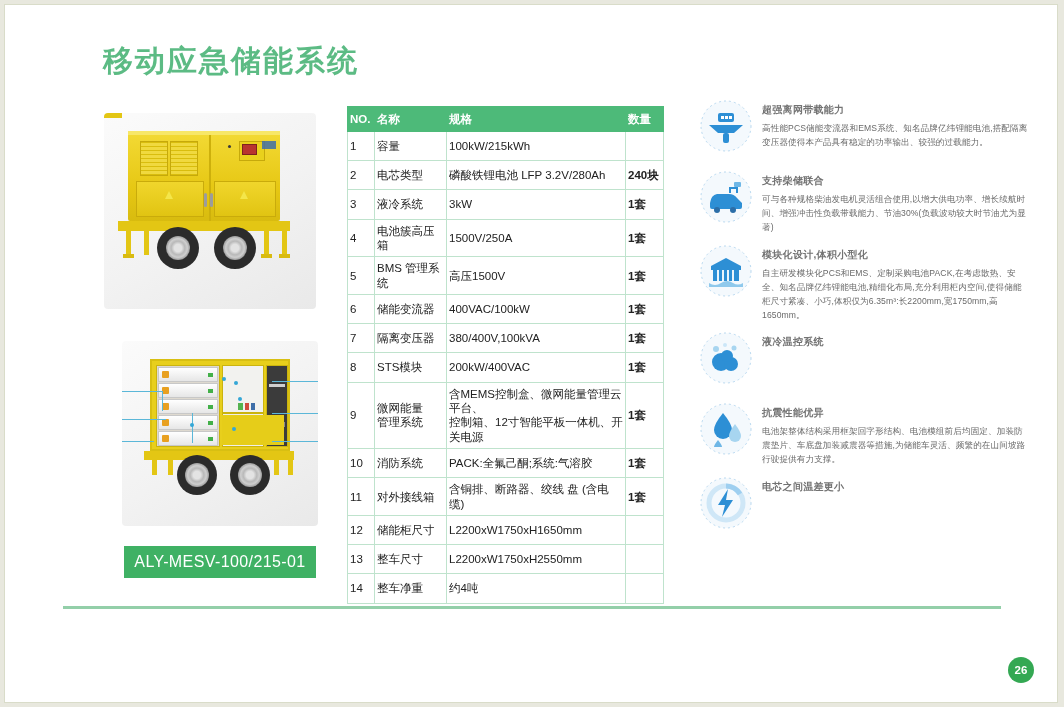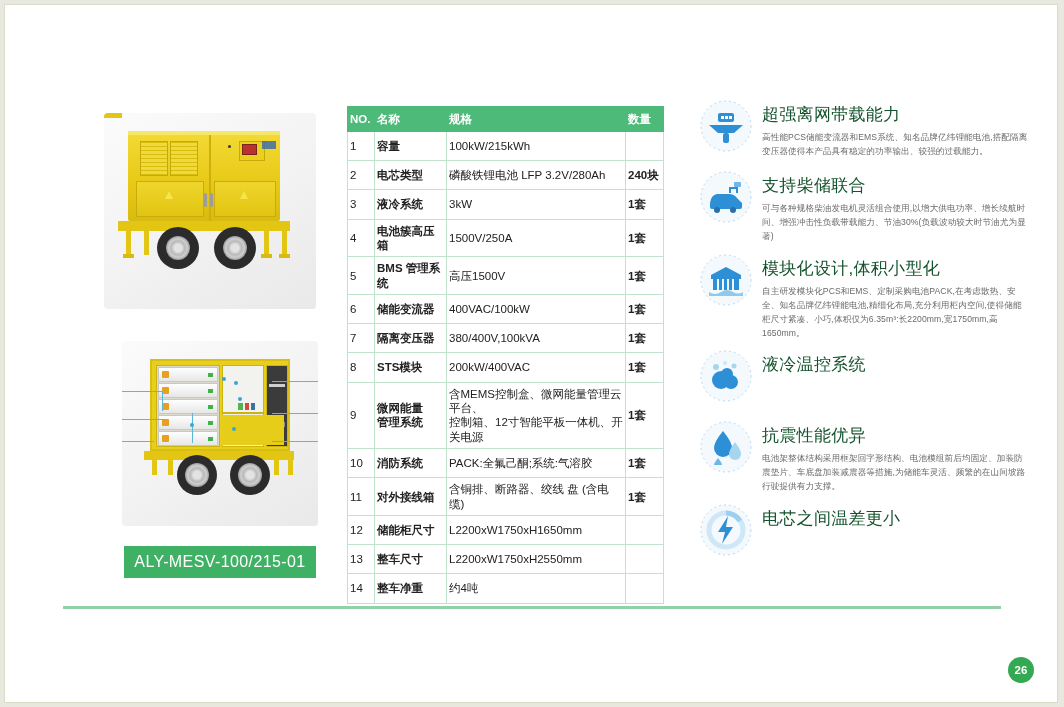--- a/index.html
+++ b/index.html
@@ -60,42 +60,42 @@
     height:25px;
     border-color:#4dba79;
     font-size:11.5px;
   }
   .spec-table tbody td{height:29.2px;}
   .spec-table tbody tr.tall td{height:45px;margin-top:8px;}
   .col-no{width:27px;}
   .col-name{width:72px;}
   .col-spec{width:179px;}
   .col-qty{width:38px;}
-  .cell-name{font-weight:bold;}
+  .cell-name{font-weight:normal;}
   .cell-qty{font-weight:bold;}
   .two-line{line-height:1.45;}
   
   .features{
     position:absolute;left:694px;top:94px;width:330px;
   }
   .feature{
     position:relative;
     display:flex;
     align-items:flex-start;
     margin-bottom:9px;
     min-height:62px;
   }
   .f-icon{
     flex:0 0 54px;width:54px;height:54px;margin-right:9px;
     position:relative;
   }
   .f-icon svg{display:block;width:54px;height:54px;}
   .f-body{flex:1 1 auto;padding-top:4px;}
   .f-title{
-    font-size:17px;font-weight:normal;color:#14532d;
+    font-size:10px;font-weight:bold;color:#737373;
     margin:0 0 5px 0;letter-spacing:.3px;
   }
   .f-text{
     font-size:8.6px;color:#6a6a6a;line-height:1.62;
     letter-spacing:.1px;
     margin:0;
   }
   
   .footer-rule{
     position:absolute;left:58px;top:601px;width:938px;height:3px;
@@ -189,20 +189,21 @@
   .t2-tire1{left:55px;top:114px;width:40px;height:40px;}
   .t2-tire1-in{left:63px;top:122px;width:24px;height:24px;}
   .t2-tire2{left:108px;top:114px;width:40px;height:40px;}
   .t2-tire2-in{left:116px;top:122px;width:24px;height:24px;}
 </style>
 </head>
 <body>
 
 <div class="slide">
 
+  <div class="title">移动应急储能系统</div>
 
   <div class="photo photo1">
     <div class="t1 t1-body-sh"></div>
     <div class="t1 t1-roofline"></div>
     <div class="vent v1"></div>
     <div class="vent v2"></div>
     <div class="t1 t1-split"></div>
     <div class="t1-door d1"></div>
     <div class="t1-door d2"></div>
     <div class="t1-handle h1"></div>

